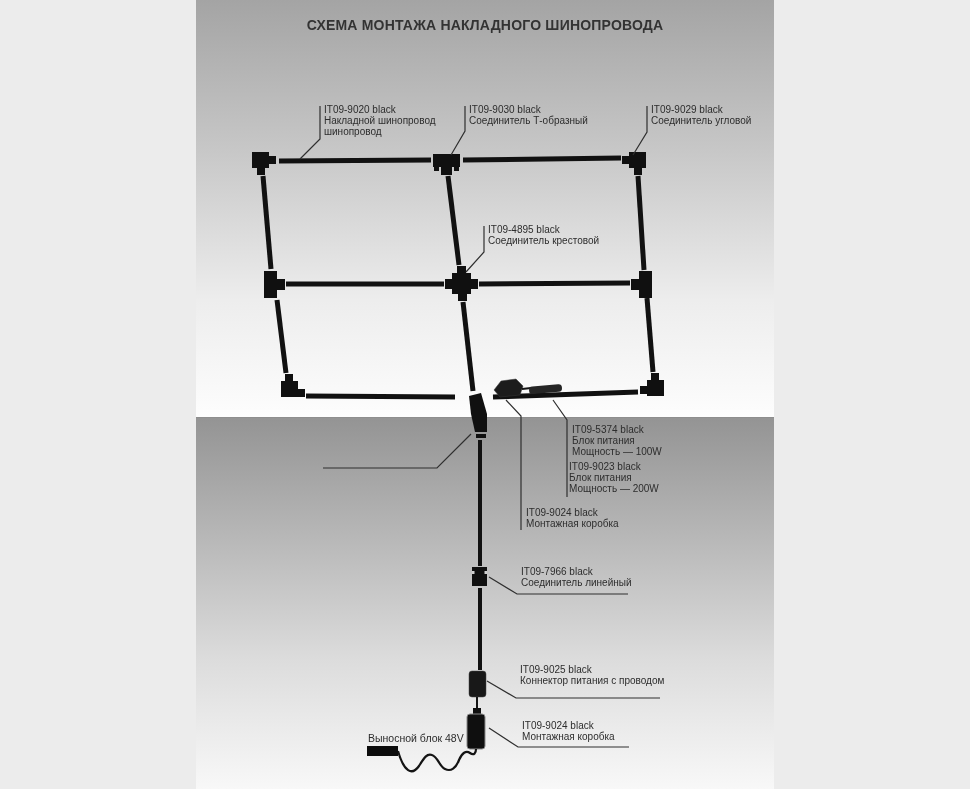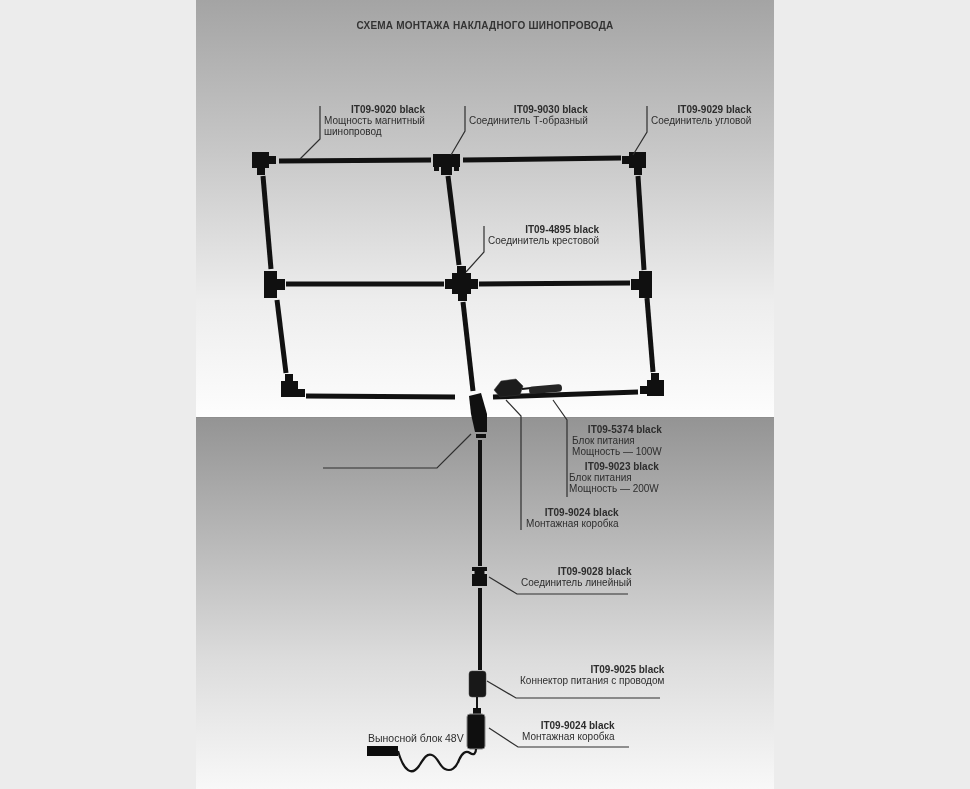--- a/index.html
+++ b/index.html
@@ -14,29 +14,29 @@
     position:absolute; left:0; top:0; width:100%; height:417px;
     background:linear-gradient(180deg,#a4a4a4 0%,#c6c6c6 35%,#ededed 72%,#fdfdfd 100%);
   }
   .wall {
     position:absolute; left:0; top:417px; width:100%; height:372px;
     border-top:1px solid #8e8e8e;
     background:linear-gradient(180deg,#949494 0%,#b5b5b5 30%,#dcdcdc 65%,#f8f8f8 100%);
   }
   .title {
     position:absolute; left:196px; top:16px; width:578px;
-    text-align:center; font-weight:bold; font-size:10px; line-height:19px;
+    text-align:center; font-weight:bold; font-size:14px; line-height:19px;
     color:#333; letter-spacing:0.2px;
   }
   svg.overlay { position:absolute; left:0; top:0; display:block; }
   .part-label {
     position:absolute; font-size:10px; line-height:11px;
     color:#2d2d2d; white-space:nowrap;
   }
-  .part-label .code { font-weight:bold;text-align:right; }
+  .part-label .code { font-weight:normal; }
   .remote-label {
     position:absolute; font-size:10.5px; color:#2d2d2d; white-space:nowrap;
   }
 </style>
 </head>
 <body>
 
 <div class="page">
 
   <div class="scene">
@@ -159,21 +159,21 @@
       <polyline points="553,400 567,420 567,497"></polyline>
       <polyline points="506,400 521,416 521,530"></polyline>
       <polyline points="489,577 517,594 628,594"></polyline>
       <polyline points="487,681 516,698 660,698"></polyline>
       <polyline points="489,728 518,747 629,747"></polyline>
     </g>
   </svg>
 
   <div class="part-label" style="left:324px;top:104px">
     <div class="code">IT09-9020 black</div>
-    <div>Мощность магнитный</div>
+    <div>Накладной шинопровод</div>
     <div>шинопровод</div>
   </div>
 
   <div class="part-label" style="left:469px;top:104px">
     <div class="code">IT09-9030 black</div>
     <div>Соединитель Т-образный</div>
   </div>
 
   <div class="part-label" style="left:651px;top:104px">
     <div class="code">IT09-9029 black</div>
@@ -197,21 +197,21 @@
     <div>Блок питания</div>
     <div>Мощность — 200W</div>
   </div>
 
   <div class="part-label" style="left:526px;top:507px">
     <div class="code">IT09-9024 black</div>
     <div>Монтажная коробка</div>
   </div>
 
   <div class="part-label" style="left:521px;top:566px">
-    <div class="code">IT09-9028 black</div>
+    <div class="code">IT09-7966 black</div>
     <div>Соединитель линейный</div>
   </div>
 
   <div class="part-label" style="left:520px;top:664px">
     <div class="code">IT09-9025 black</div>
     <div>Коннектор питания с проводом</div>
   </div>
 
   <div class="part-label" style="left:522px;top:720px">
     <div class="code">IT09-9024 black</div>

